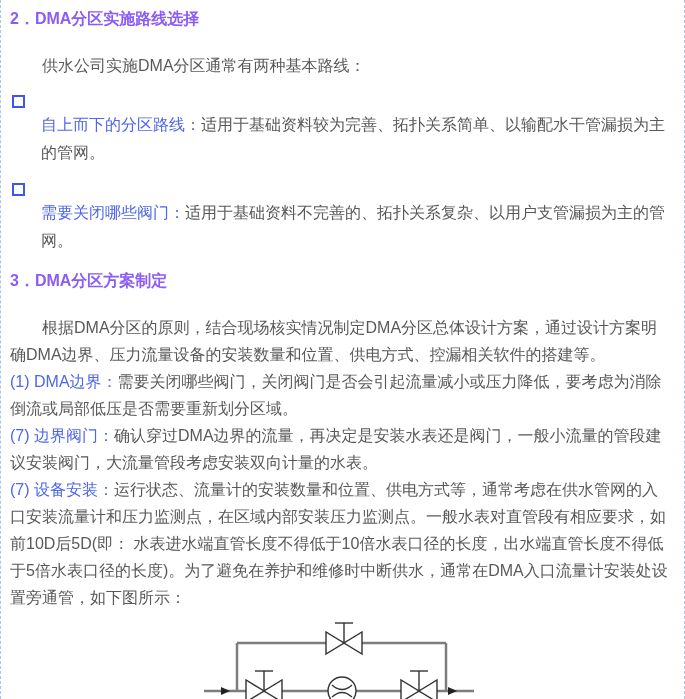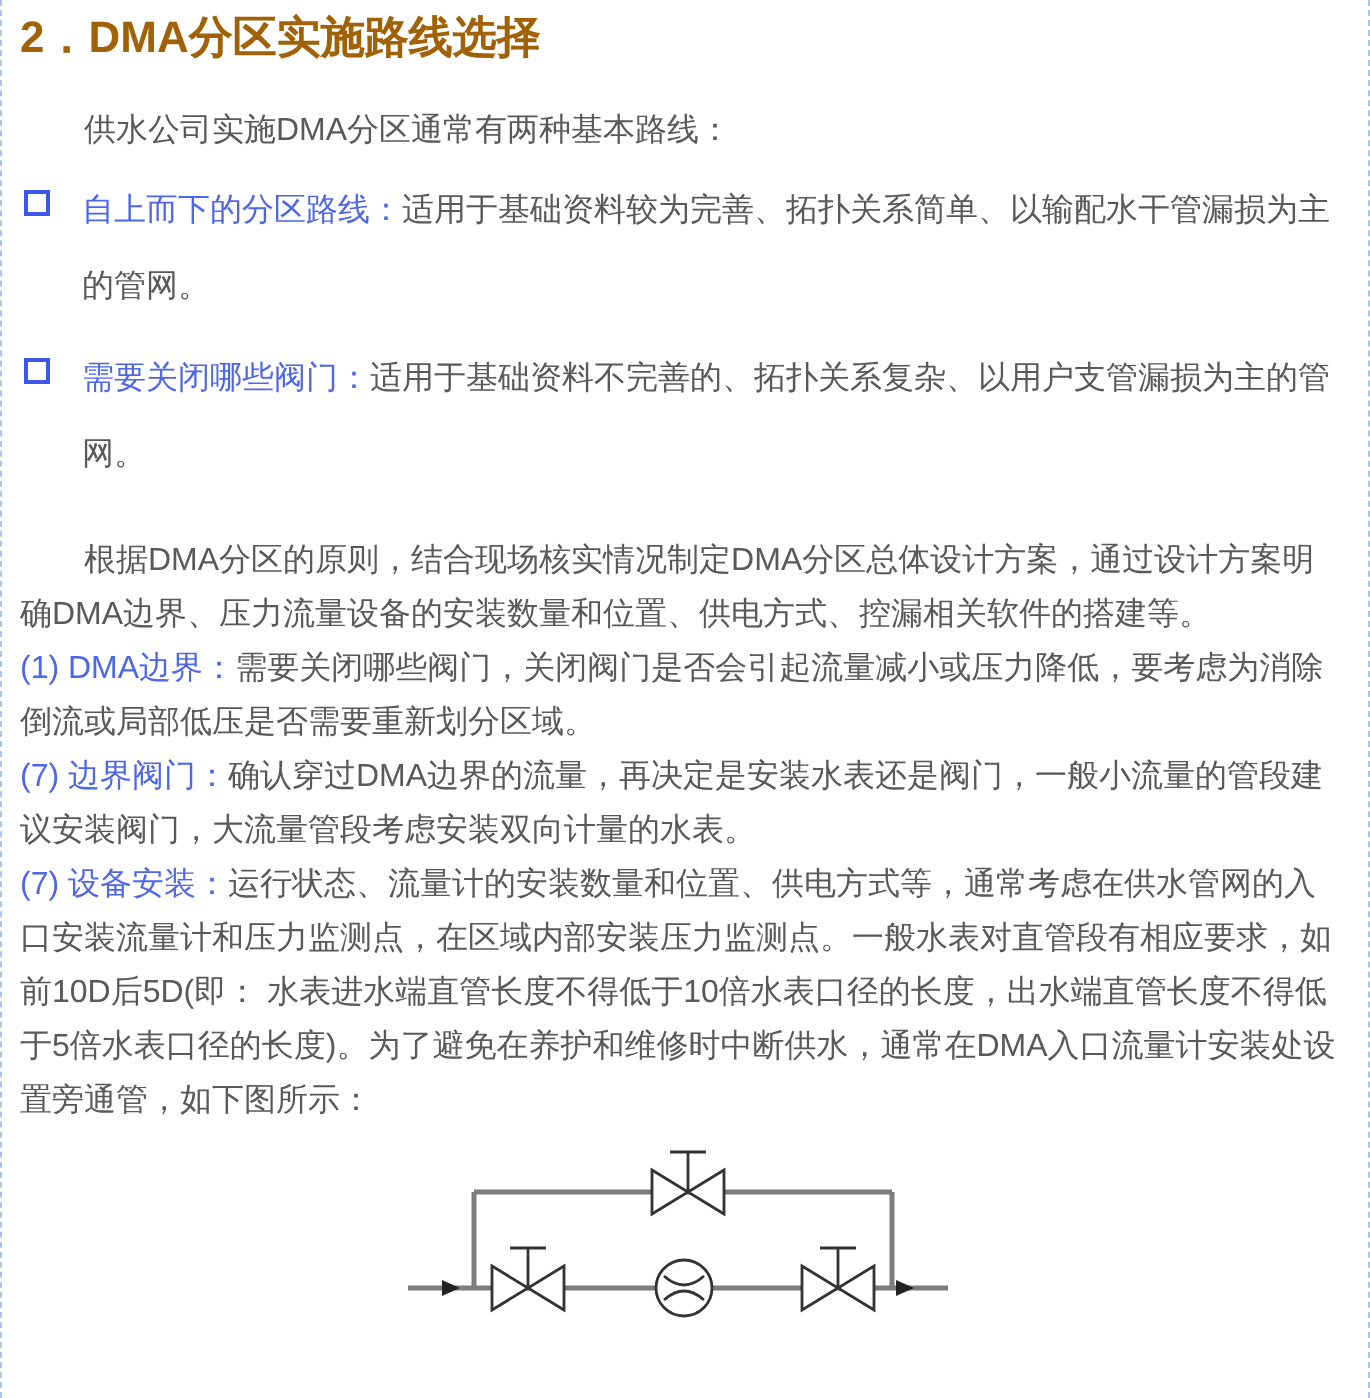--- a/index.html
+++ b/index.html
@@ -12,41 +12,41 @@
     border-right:1px dashed #a8c6ea;
     padding:5px 11px 0 9px;
     overflow:hidden;
     font-family:"Liberation Sans","DejaVu Sans",sans-serif;
     font-size:16px;
     line-height:27px;
     color:#595959;
   }
   .sec-heading{
     font-weight:bold;
-    color:#a16207;
+    color:#8b5cf6;
     margin:0;
-    font-size:22px;
+    font-size:16px;
   }
   .h3gap{margin-top:12px;}
   .para{margin:0;}
   .indent{text-indent:2em;margin-top:20px;}
   .summary{margin-top:18px;}
   .blue-label{color:#4e66e8;}
   .bullet{
     display:flex;
     margin-top:8px;
   }
   .bullet-sq{
     flex:none;
     width:9px;height:9px;
     border:2px solid #3d56ee;
     margin:8px 16px 0 2px;
     background:#ffffff;
   }
-  .bullet-body{flex:1;line-height:38px;}
+  .bullet-body{flex:1;line-height:28px;margin-top:24px;}
   .figure-wrap{margin-top:4px;}
   .figure-svg{display:block;}
 </style>
 </head>
 <body>
 
 <div class="page">
 
   <p class="sec-heading">2．DMA分区实施路线选择</p>
 
@@ -56,20 +56,21 @@
     <span class="bullet-sq"></span>
     <span class="bullet-body"><span class="blue-label">自上而下的分区路线：</span><span>适用于基础资料较为完善、拓扑关系简单、以输配水干管漏损为主的管网。</span></span>
   </div>
 
   <div class="bullet">
     <span class="bullet-sq"></span>
     <span class="bullet-body"><span class="blue-label">需要关闭哪些阀门：</span><span>适用于基础资料不完善的、拓扑关系复杂、以用户支管漏损为主的管网。</span></span>
   </div>
 
 
+  <p class="sec-heading h3gap">3．DMA分区方案制定</p>
 
   <p class="para indent">根据DMA分区的原则，结合现场核实情况制定DMA分区总体设计方案，通过设计方案明确DMA边界、压力流量设备的安装数量和位置、供电方式、控漏相关软件的搭建等。</p>
 
   <p class="para"><span class="blue-label">(1) DMA边界：</span><span>需要关闭哪些阀门，关闭阀门是否会引起流量减小或压力降低，要考虑为消除倒流或局部低压是否需要重新划分区域。</span></p>
 
   <p class="para"><span class="blue-label">(7) 边界阀门：</span><span>确认穿过DMA边界的流量，再决定是安装水表还是阀门，一般小流量的管段建议安装阀门，大流量管段考虑安装双向计量的水表。</span></p>
 
   <p class="para"><span class="blue-label">(7) 设备安装：</span><span>运行状态、流量计的安装数量和位置、供电方式等，通常考虑在供水管网的入口安装流量计和压力监测点，在区域内部安装压力监测点。一般水表对直管段有相应要求，如前10D后5D(即： 水表进水端直管长度不得低于10倍水表口径的长度，出水端直管长度不得低于5倍水表口径的长度)。为了避免在养护和维修时中断供水，通常在DMA入口流量计安装处设置旁通管，如下图所示：</span></p>
 
   <div class="figure-wrap">

